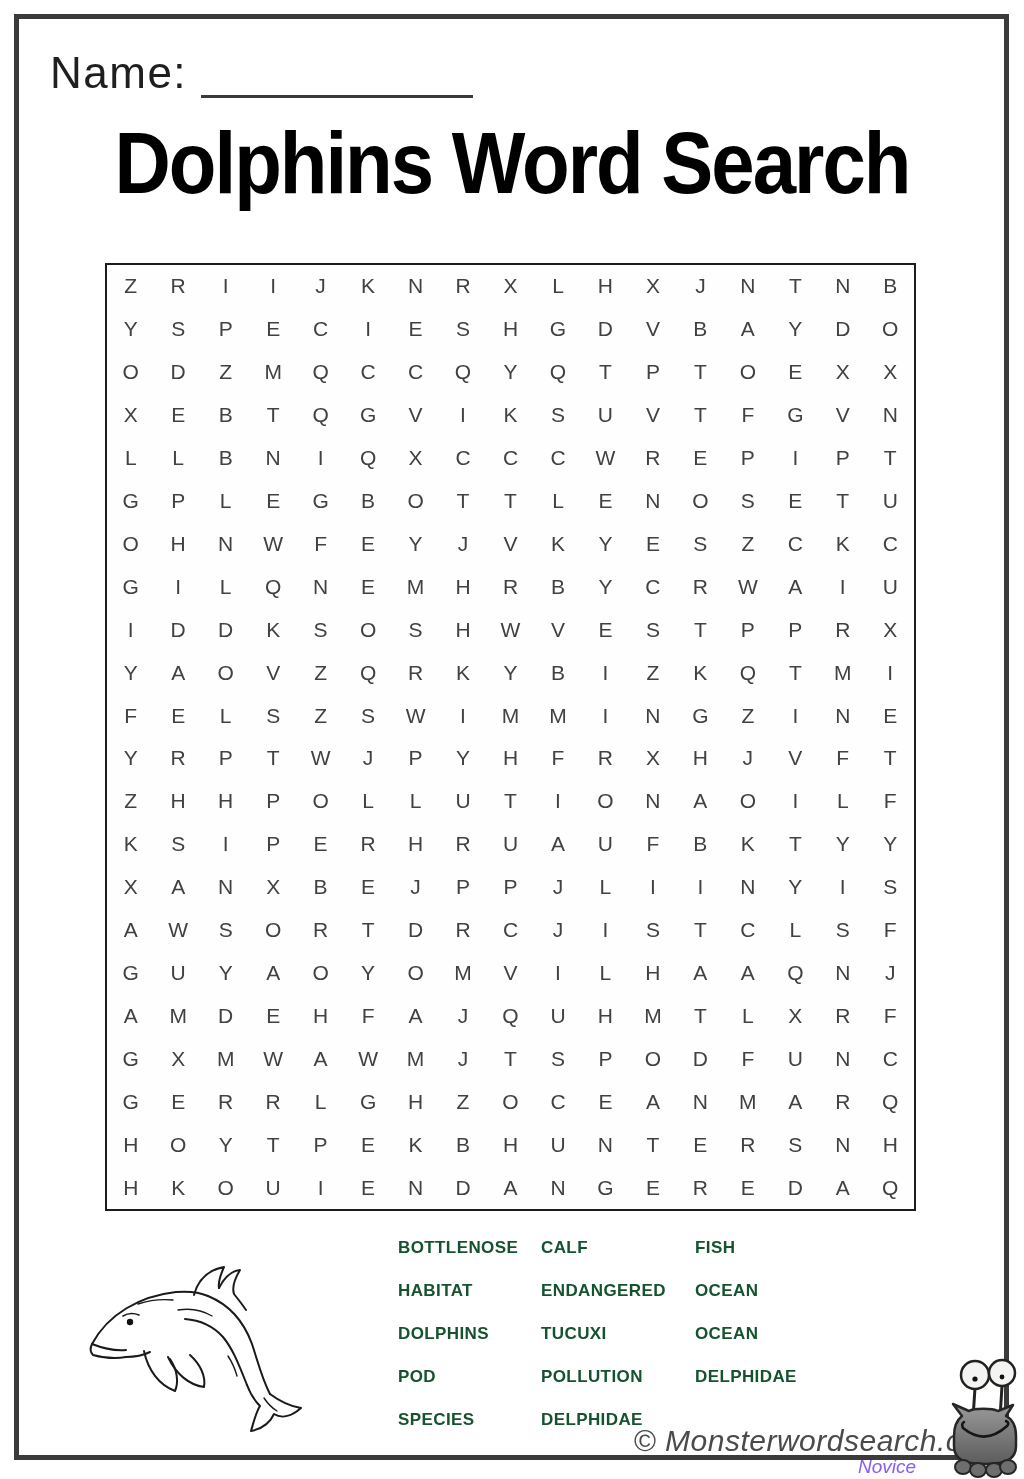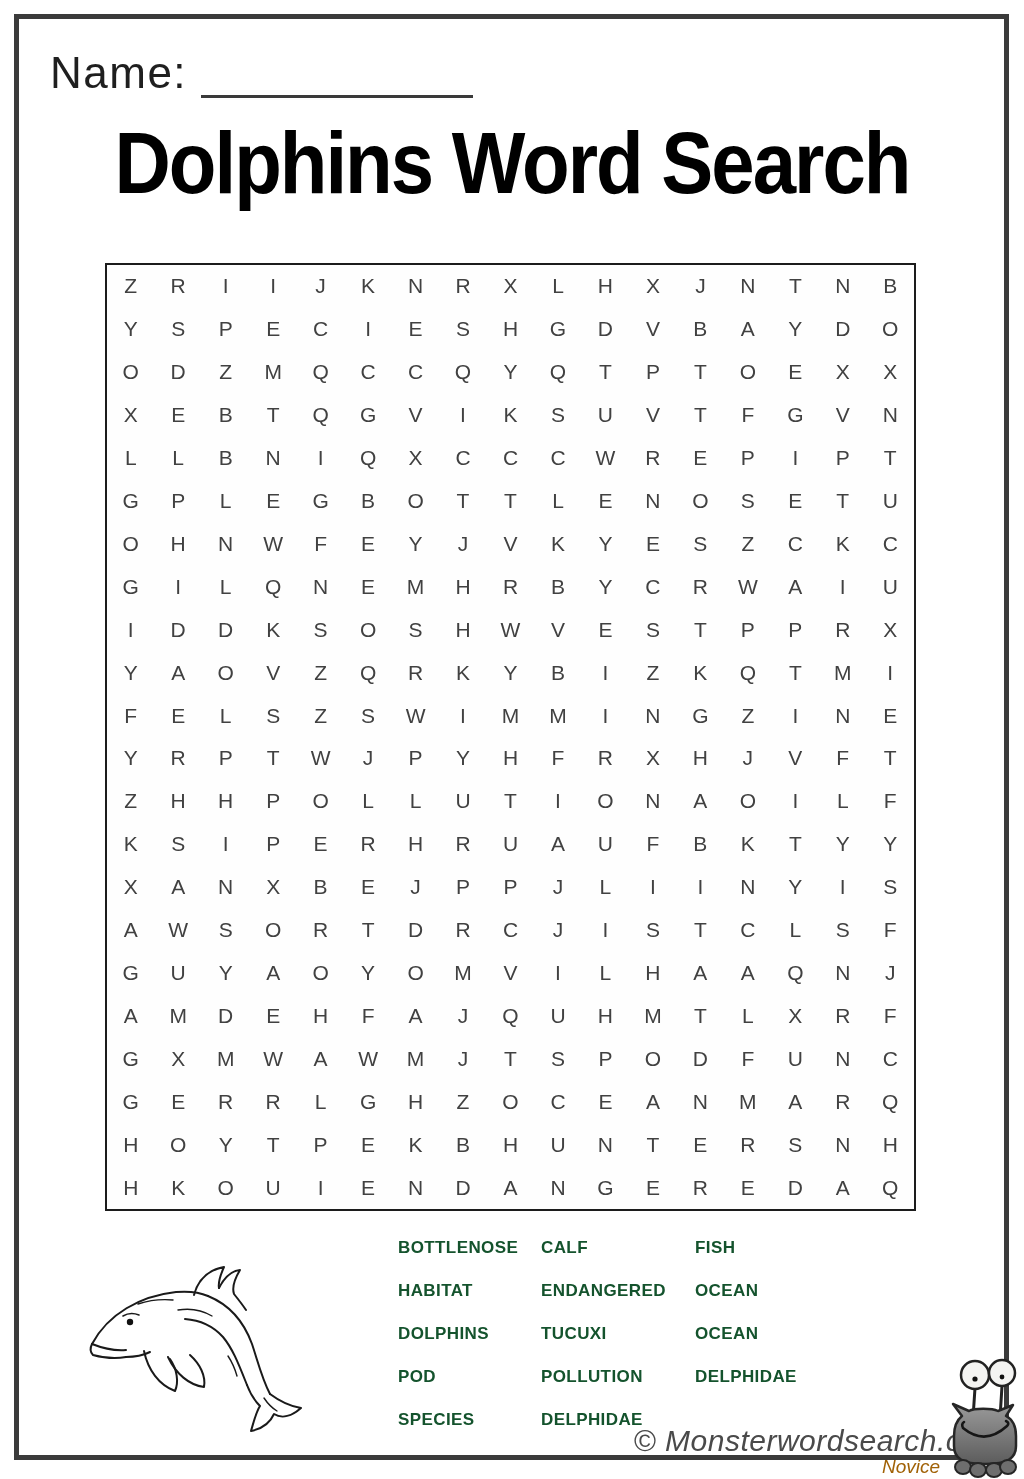--- a/index.html
+++ b/index.html
@@ -49,22 +49,22 @@
   }
   .dolphin {
     position:absolute; left:78px; top:1258px; z-index:2;
   }
   .copyright {
     position:absolute; left:0; right:20px; top:1424px; z-index:2;
     text-align:right; font-style:italic; font-size:30px; color:#4a4a4a;
     letter-spacing:0.5px;
   }
   .level {
-    position:absolute; right:84px; top:1456px; z-index:3;
-    font-style:italic; font-size:19px; color:#a16207;
+    position:absolute; right:108px; top:1456px; z-index:3;
+    font-style:italic; font-size:19px; color:#8b5cf6;
   }
   .monster {
     position:absolute; left:942px; top:1328px; z-index:4;
   }
 </style>
 </head>
 <body>
 
 <div class="page">
 

